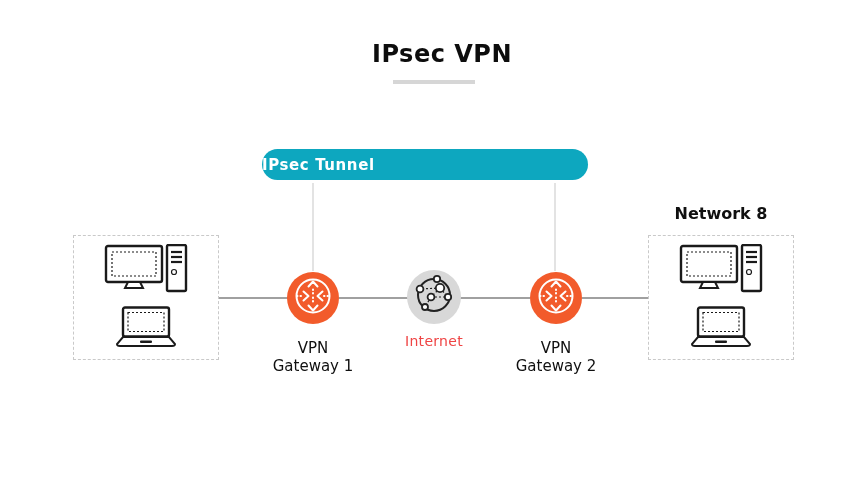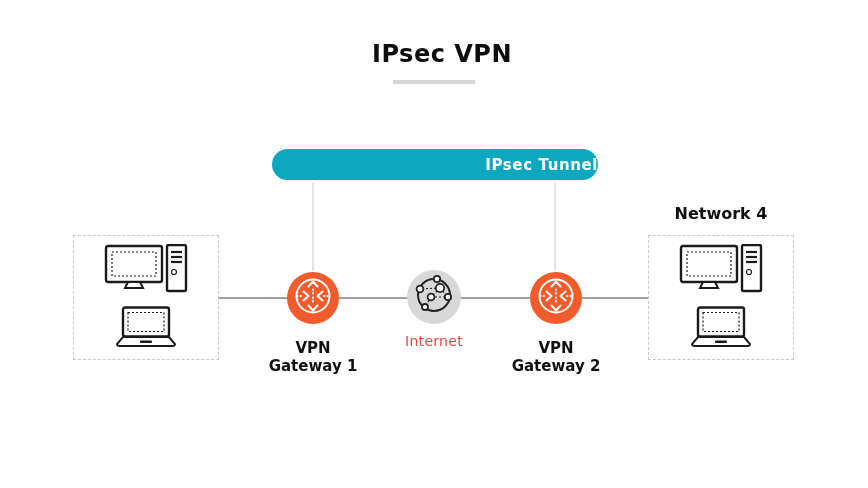--- a/index.html
+++ b/index.html
@@ -11,23 +11,23 @@
   }
   .diagram-title {
     position:absolute; left:0; top:40px; width:868px; text-align:center;
     font-size:24px; font-weight:bold; letter-spacing:0.5px; color:#0d0d0d;padding-left:16px;
   }
   .title-underline {
     position:absolute; left:393px; top:80px; width:82px; height:4px;
     background:#d6d6d6;
   }
   .tunnel-pill {
-    position:absolute; left:272px; top:149px; width:326px; height:31px;
+    position:absolute; left:262px; top:149px; width:326px; height:31px;
     background:#0da7bf; border-radius:16px;
-    display:flex; align-items:center; justify-content:flex-end;
+    display:flex; align-items:center; justify-content:flex-start;
   }
   .tunnel-pill span {
     color:#ffffff; font-weight:bold; font-size:15px; letter-spacing:0.6px;
   }
   .drop-line {
     position:absolute; top:183px; width:2px; height:88px; background:#e3e3e3;
   }
   .drop-1 { left:312px; }
   .drop-2 { left:554px; }
   .h-line { position:absolute; top:297px; height:2px; background:#a0a0a0; }
@@ -55,21 +55,21 @@
   }
   .gw-1 { left:287px; }
   .gw-2 { left:530px; }
   .internet-circle {
     position:absolute; left:407px; top:270px; width:54px; height:54px;
     border-radius:50%; background:#d8d8d8;
     display:flex; align-items:center; justify-content:center;
   }
   .gw-label {
     position:absolute; top:339px; width:120px; text-align:center;
-    font-weight:bold; font-size:15px; line-height:18px; color:#101010;
+    font-weight:normal; font-size:15px; line-height:18px; color:#101010;
   }
   .gw-label-1 { left:253px; }
   .gw-label-2 { left:496px; }
   .internet-label {
     position:absolute; left:384px; top:333px; width:100px; text-align:center;
     font-size:14px; letter-spacing:0.3px; color:#ef4444;
   }
 </style>
 </head>
 <body>
@@ -107,21 +107,21 @@
     <span>
       <svg width="66" height="42" viewBox="0 0 66 42" fill="none" xmlns="http://www.w3.org/2000/svg">
         <rect x="10" y="1.5" width="46" height="29" rx="2" fill="#fff" stroke="#1a1a1a" stroke-width="2.4"></rect>
         <rect x="15" y="6.5" width="36" height="19" fill="none" stroke="#1a1a1a" stroke-width="1.2" stroke-dasharray="2 2"></rect>
         <path d="M10 31 L56 31 L62 38 Q62 40 59 40 L7 40 Q4 40 4 38 Z" fill="#fff" stroke="#1a1a1a" stroke-width="2"></path>
         <rect x="27" y="34.5" width="12" height="2.5" rx="1" fill="#1a1a1a"></rect>
       </svg>
     </span>
   </div>
 
-  <div class="net-label net-label-2">Network 4</div>
+  <div class="net-label net-label-2">Network 8</div>
   <div class="net-box net-box-2">
     <span>
       <svg width="84" height="50" viewBox="0 0 84 50" fill="none" xmlns="http://www.w3.org/2000/svg">
         <rect x="2" y="2" width="56" height="36" rx="2" fill="#fff" stroke="#1a1a1a" stroke-width="2.4"></rect>
         <rect x="8" y="8" width="44" height="24" fill="none" stroke="#1a1a1a" stroke-width="1.2" stroke-dasharray="2 2"></rect>
         <polygon points="24,38 36,38 39,44 21,44" fill="#fff" stroke="#1a1a1a" stroke-width="2"></polygon>
         <rect x="63" y="1" width="19" height="46" rx="1.5" fill="#fff" stroke="#1a1a1a" stroke-width="2.4"></rect>
         <line x1="67" y1="8" x2="78" y2="8" stroke="#1a1a1a" stroke-width="2.2"></line>
         <line x1="67" y1="13" x2="78" y2="13" stroke="#1a1a1a" stroke-width="2.2"></line>
         <line x1="67" y1="18" x2="78" y2="18" stroke="#1a1a1a" stroke-width="2.2"></line>

